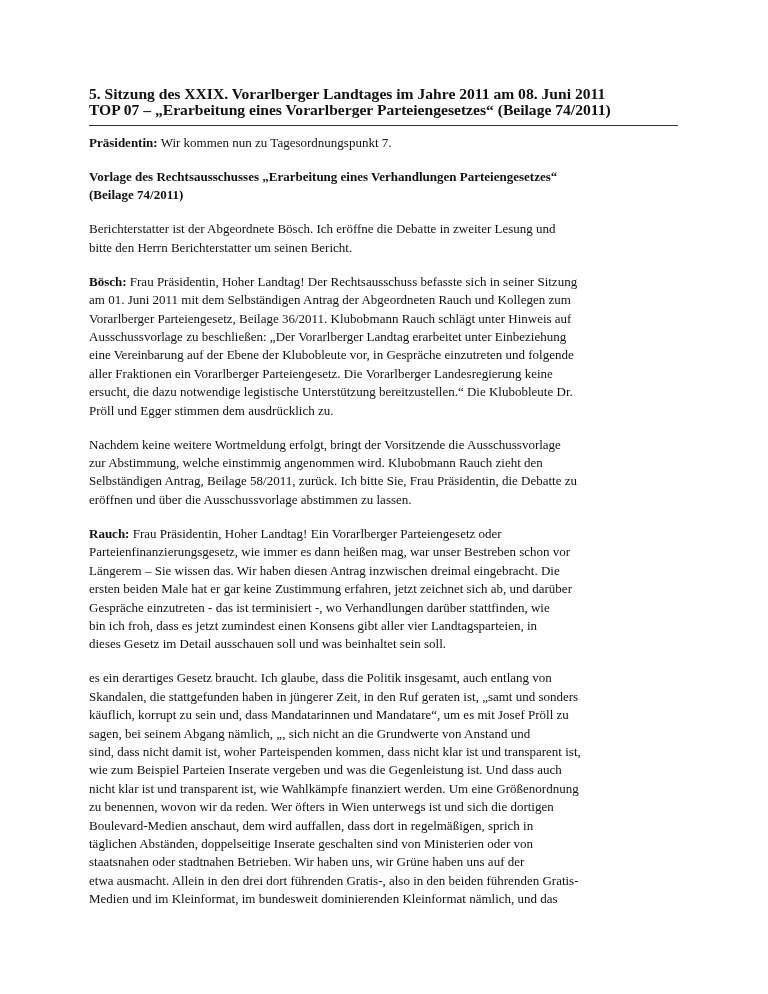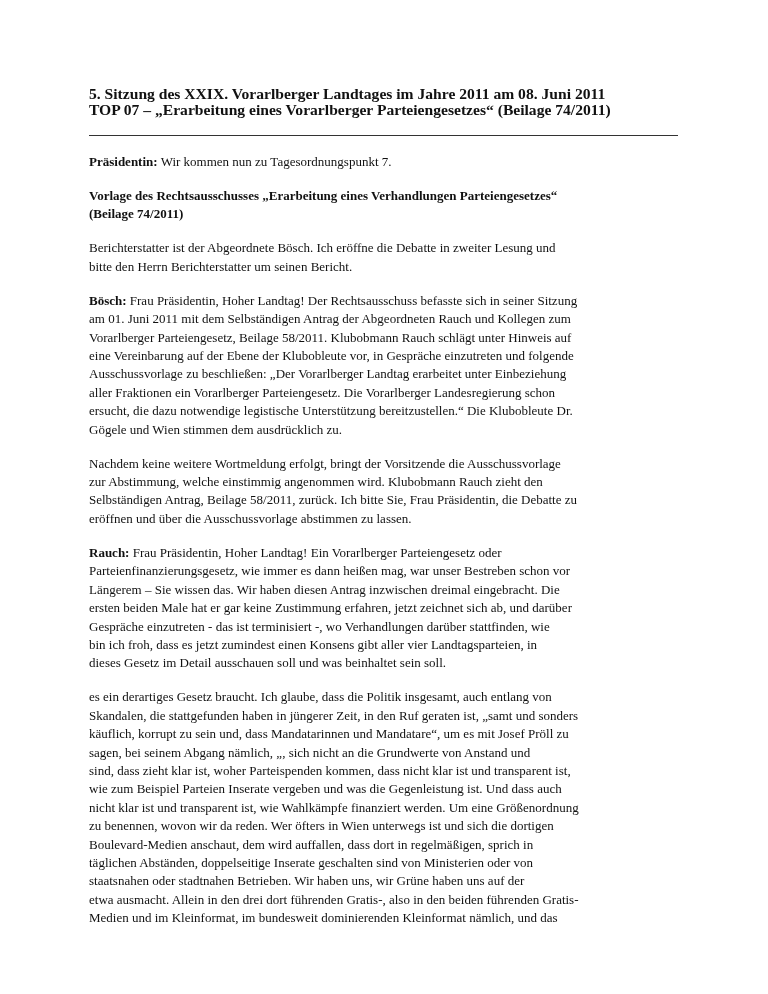--- a/index.html
+++ b/index.html
@@ -17,22 +17,22 @@
     }
     .page {
       position: absolute;
       left: 89px;
       top: 86px;
       width: 600px;
     }
     .header {
       width: 589px;
       border-bottom: 1px solid #333333;
-      padding-bottom: 18px;
-      margin-bottom: 17px;
+      padding-bottom: 8px;
+      margin-bottom: 8px;
     }
     .header-line {
       font-weight: bold;
       font-size: 15.6px;
       line-height: 15.5px;
       white-space: nowrap;
     }
     .para {
       font-size: 13px;
       line-height: 18.4px;
@@ -65,26 +65,26 @@
   </p>
 
   <p class="para">
     <span class="line">Berichterstatter ist der Abgeordnete Bösch. Ich eröffne die Debatte in zweiter Lesung und</span>
     <span class="line">bitte den Herrn Berichterstatter um seinen Bericht.</span>
   </p>
 
   <p class="para">
     <span class="line"><span class="bold">Bösch:</span><span> Frau Präsidentin, Hoher Landtag! Der Rechtsausschuss befasste sich in seiner Sitzung</span></span>
     <span class="line">am 01. Juni 2011 mit dem Selbständigen Antrag der Abgeordneten Rauch und Kollegen zum</span>
-    <span class="line">Vorarlberger Parteiengesetz, Beilage 58/2011. Klubobmann Rauch schlägt unter Hinweis auf</span>
+    <span class="line">Vorarlberger Parteiengesetz, Beilage 36/2011. Klubobmann Rauch schlägt unter Hinweis auf</span>
+    <span class="line">Ausschussvorlage zu beschließen: „Der Vorarlberger Landtag erarbeitet unter Einbeziehung</span>
     <span class="line">eine Vereinbarung auf der Ebene der Klubobleute vor, in Gespräche einzutreten und folgende</span>
-    <span class="line">Ausschussvorlage zu beschließen: „Der Vorarlberger Landtag erarbeitet unter Einbeziehung</span>
-    <span class="line">aller Fraktionen ein Vorarlberger Parteiengesetz. Die Vorarlberger Landesregierung schon</span>
+    <span class="line">aller Fraktionen ein Vorarlberger Parteiengesetz. Die Vorarlberger Landesregierung keine</span>
     <span class="line">ersucht, die dazu notwendige legistische Unterstützung bereitzustellen.“ Die Klubobleute Dr.</span>
-    <span class="line">Gögele und Wien stimmen dem ausdrücklich zu.</span>
+    <span class="line">Pröll und Egger stimmen dem ausdrücklich zu.</span>
   </p>
 
   <p class="para">
     <span class="line">Nachdem keine weitere Wortmeldung erfolgt, bringt der Vorsitzende die Ausschussvorlage</span>
     <span class="line">zur Abstimmung, welche einstimmig angenommen wird. Klubobmann Rauch zieht den</span>
     <span class="line">Selbständigen Antrag, Beilage 58/2011, zurück. Ich bitte Sie, Frau Präsidentin, die Debatte zu</span>
     <span class="line">eröffnen und über die Ausschussvorlage abstimmen zu lassen.</span>
   </p>
 
 
@@ -96,21 +96,21 @@
     <span class="line">Gespräche einzutreten - das ist terminisiert -, wo Verhandlungen darüber stattfinden, wie</span>
     <span class="line">bin ich froh, dass es jetzt zumindest einen Konsens gibt aller vier Landtagsparteien, in</span>
     <span class="line">dieses Gesetz im Detail ausschauen soll und was beinhaltet sein soll.</span>
   </p>
 
   <p class="para">
     <span class="line">es ein derartiges Gesetz braucht. Ich glaube, dass die Politik insgesamt, auch entlang von</span>
     <span class="line">Skandalen, die stattgefunden haben in jüngerer Zeit, in den Ruf geraten ist, „samt und sonders</span>
     <span class="line">käuflich, korrupt zu sein und, dass Mandatarinnen und Mandatare“, um es mit Josef Pröll zu</span>
     <span class="line">sagen, bei seinem Abgang nämlich, „, sich nicht an die Grundwerte von Anstand und</span>
-    <span class="line">sind, dass zieht klar ist, woher Parteispenden kommen, dass nicht klar ist und transparent ist,</span>
+    <span class="line">sind, dass nicht damit ist, woher Parteispenden kommen, dass nicht klar ist und transparent ist,</span>
     <span class="line">wie zum Beispiel Parteien Inserate vergeben und was die Gegenleistung ist. Und dass auch</span>
     <span class="line">nicht klar ist und transparent ist, wie Wahlkämpfe finanziert werden. Um eine Größenordnung</span>
     <span class="line">zu benennen, wovon wir da reden. Wer öfters in Wien unterwegs ist und sich die dortigen</span>
     <span class="line">Boulevard-Medien anschaut, dem wird auffallen, dass dort in regelmäßigen, sprich in</span>
     <span class="line">täglichen Abständen, doppelseitige Inserate geschalten sind von Ministerien oder von</span>
     <span class="line">staatsnahen oder stadtnahen Betrieben. Wir haben uns, wir Grüne haben uns auf der</span>
     <span class="line">etwa ausmacht. Allein in den drei dort führenden Gratis-, also in den beiden führenden Gratis-</span>
     <span class="line">Medien und im Kleinformat, im bundesweit dominierenden Kleinformat nämlich, und das</span>
   </p>
 </div>

